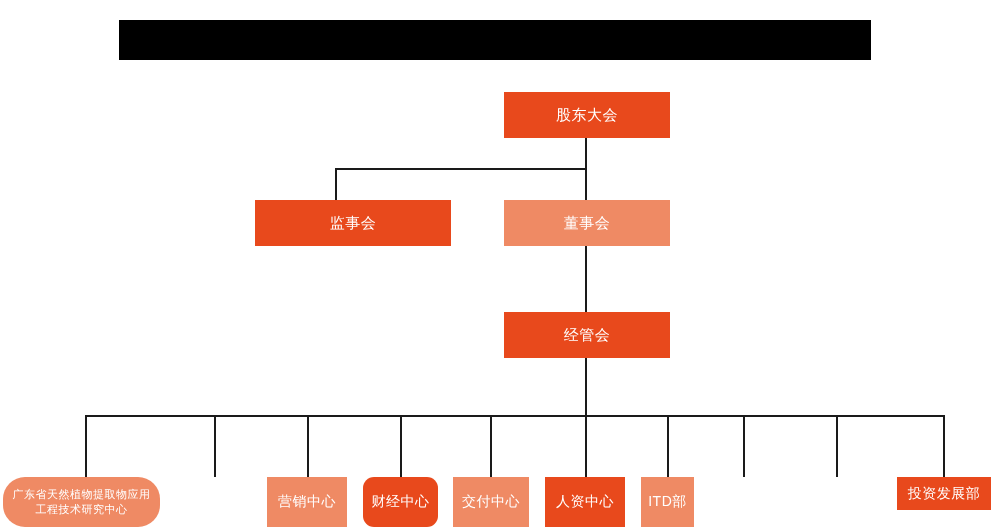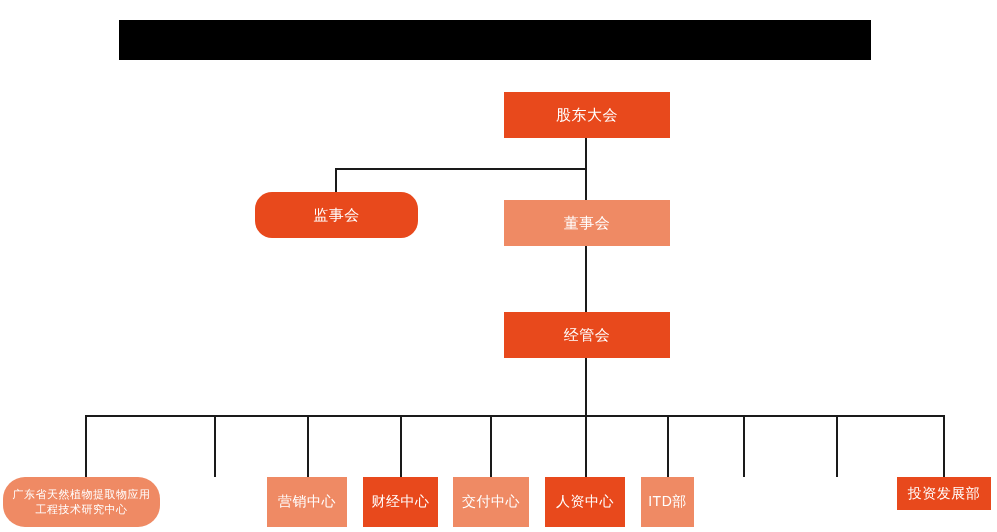--- a/index.html
+++ b/index.html
@@ -90,38 +90,38 @@
   <div class="line v-line" style="left:585px; top:415px; height:62px;"></div>
   <div class="line v-line" style="left:667px; top:415px; height:62px;"></div>
   <div class="line v-line" style="left:743px; top:415px; height:62px;"></div>
   <div class="line v-line" style="left:836px; top:415px; height:62px;"></div>
   <div class="line v-line" style="left:943px; top:415px; height:62px;"></div>
 
   <div class="node dark tier1" style="left:504px; top:92px; width:166px; height:46px;">
     <span class="node-label">股东大会</span>
   </div>
 
-  <div class="node dark tier2" style="left:255px; top:192px; width:163px; height:46px;border-radius:17px;">
+  <div class="node dark tier2" style="left:255px; top:200px; width:196px; height:46px;">
     <span class="node-label">监事会</span>
   </div>
   <div class="node light tier2" style="left:504px; top:200px; width:166px; height:46px;">
     <span class="node-label">董事会</span>
   </div>
 
   <div class="node dark tier3" style="left:504px; top:312px; width:166px; height:46px;">
     <span class="node-label">经管会</span>
   </div>
 
   <div class="node light leaf small" style="left:3px; top:477px; width:157px; height:50px;">
     <span class="node-label">广东省天然植物提取物应用工程技术研究中心</span>
   </div>
   <div class="node light leaf" style="left:267px; top:477px; width:80px; height:50px;">
     <span class="node-label">营销中心</span>
   </div>
-  <div class="node dark leaf" style="left:363px; top:477px; width:75px; height:50px;">
+  <div class="node dark leaf" style="left:363px; top:477px; width:75px; height:50px;border-radius:11px;">
     <span class="node-label">财经中心</span>
   </div>
   <div class="node light leaf" style="left:453px; top:477px; width:76px; height:50px;">
     <span class="node-label">交付中心</span>
   </div>
   <div class="node dark leaf" style="left:545px; top:477px; width:80px; height:50px;">
     <span class="node-label">人资中心</span>
   </div>
   <div class="node light leaf" style="left:641px; top:477px; width:53px; height:50px;">
     <span class="node-label">ITD部</span>

